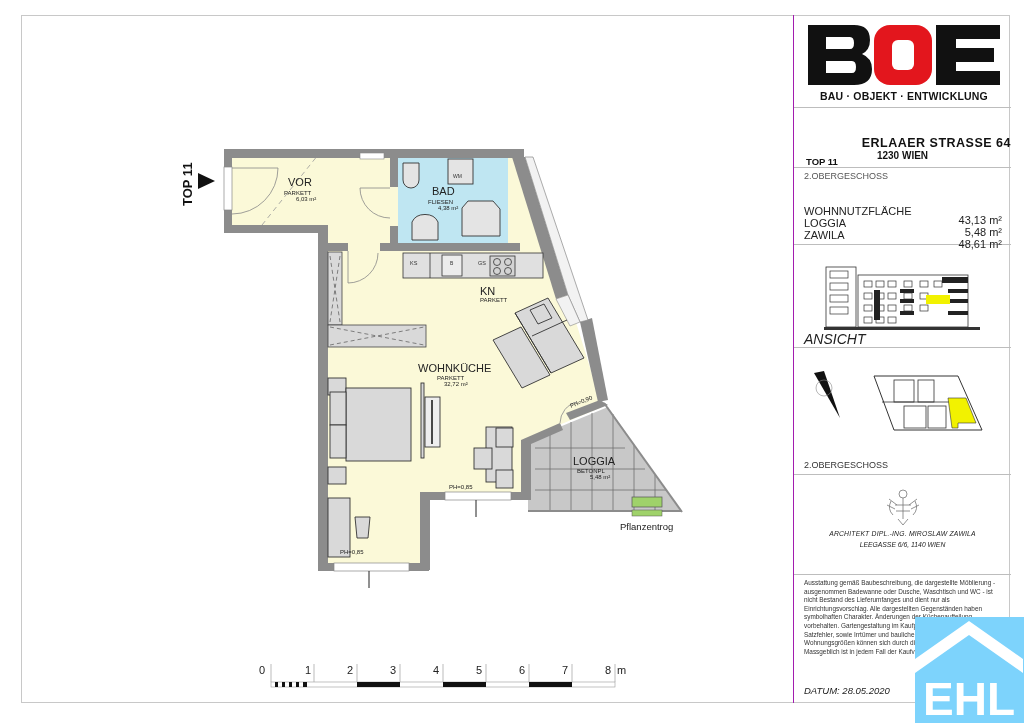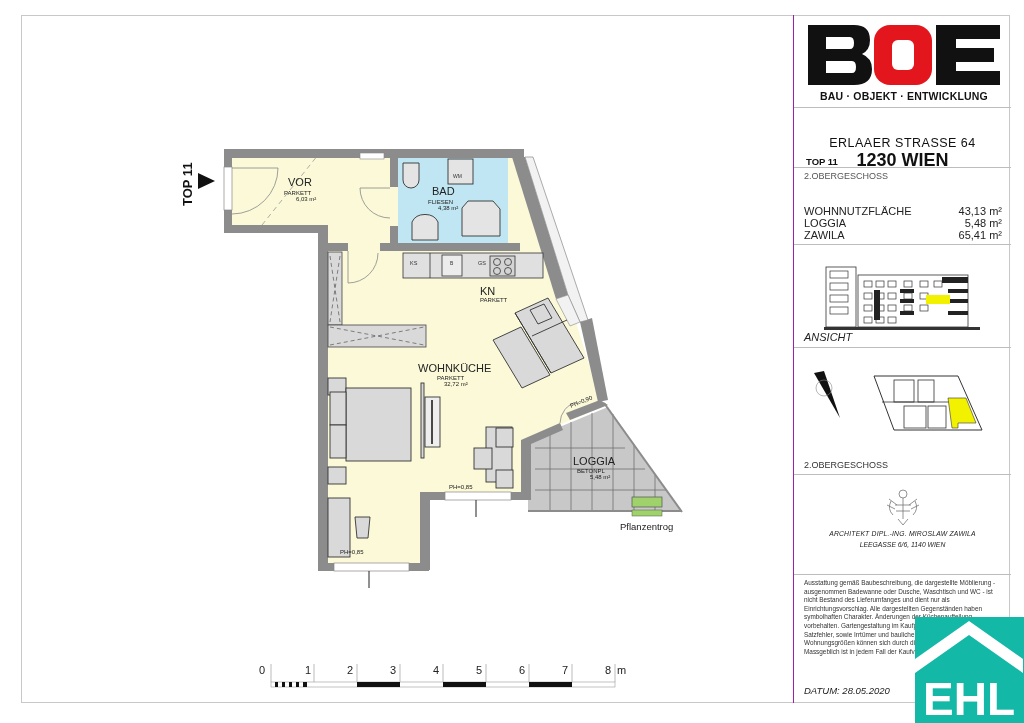--- a/index.html
+++ b/index.html
@@ -6,38 +6,38 @@
   body { width:1024px; height:723px; position:relative; overflow:hidden; font-family:"Liberation Sans", sans-serif; color:#111; }
   .frame { position:absolute; left:21px; top:15px; width:989px; height:688px; border:1px solid #c8c8c8; box-sizing:border-box; }
   .plan { position:absolute; left:0; top:0; width:1024px; height:723px; }
   .panel { position:absolute; left:793px; top:15px; width:247px; height:688px; border-left:1px solid #a21caf; box-sizing:border-box; }
   .sec { position:absolute; left:0; width:217px; border-bottom:1px solid #bdbdbd; box-sizing:border-box; }
   .logo-wrap { top:0; height:93px; }
   .boe { position:absolute; left:12px; top:8px; width:196px; height:64px; }
   .boe-sub { position:absolute; left:12px; top:75px; width:196px; text-align:center; font-size:10.5px; font-weight:bold; letter-spacing:0.2px; white-space:nowrap; }
   .contact { top:93px; height:25px; text-align:center; font-size:12.5px; font-weight:bold; line-height:24px; }
   .address { top:118px; height:35px; }
-  .addr1 { position:absolute; left:0; width:217px; top:3px; text-align:center; font-size:12.5px; font-weight:normal; letter-spacing:0.5px; }
-  .addr2 { position:absolute; left:0; width:217px; top:17px; text-align:center; font-size:18px; font-weight:bold; }
+  .addr1 { position:absolute; left:0; width:217px; top:3px; text-align:right; font-size:12.5px; font-weight:bold; letter-spacing:0.5px; }
+  .addr2 { position:absolute; left:0; width:217px; top:17px; text-align:center; font-size:10px; font-weight:bold; }
   .top-label { position:absolute; left:12px; top:23px; font-size:9.5px; font-weight:bold; }
   .areas { top:153px; height:77px; }
   .floor1 { position:absolute; left:10px; top:3px; font-size:9px; color:#555; }
   .arow { position:absolute; left:10px; width:198px; font-size:11px; color:#222; }
-  .arow .v { position:absolute; right:0; top:0; }
+  .arow .v { position:absolute; right:0; top:9px; }
   .elev { top:230px; height:103px; }
-  .elev-label { position:absolute; left:10px; top:86px; font-size:11px; font-style:italic; color:#222; }
+  .elev-label { position:absolute; left:10px; top:86px; font-size:14px; font-style:italic; color:#222; }
   .site { top:333px; height:127px; }
   .site-label { position:absolute; left:10px; top:112px; font-size:9px; color:#333; }
   .arch { top:460px; height:100px; }
   .arch-t1 { position:absolute; left:0; width:217px; top:55px; text-align:center; font-size:6.8px; font-style:italic; color:#222; letter-spacing:0.2px; }
   .arch-t2 { position:absolute; left:0; width:217px; top:66px; text-align:center; font-size:6.8px; font-style:italic; color:#222; }
   .notes { top:560px; height:128px; border-bottom:none;text-decoration:underline; }
   .note-text { position:absolute; left:10px; top:4px; width:200px; font-size:6.4px; line-height:8.6px; color:#333; }
   .datum { position:absolute; left:10px; top:110px; font-size:9.5px; font-style:italic; color:#222; }
-  .ehl { position:absolute; left:915px; top:617px; width:109px; height:106px; background:#14b8a6; }
+  .ehl { position:absolute; left:915px; top:617px; width:109px; height:106px; background:#7dd3fc; }
   .txt { font-family:"Liberation Sans", sans-serif; }
 </style>
 </head>
 <body>
 
 <div class="frame"></div>
 
 <svg class="plan" viewBox="0 0 1024 723" xmlns="http://www.w3.org/2000/svg">
 
   <polygon points="230,157 525,157 600,400 600,408 523,440 523,492 425,492 425,565 328,565 328,263 318,263 318,225 230,225" fill="#fbf9d8"></polygon>
@@ -238,21 +238,21 @@
   </div>
   <div class="sec address">
     <div class="addr1">ERLAAER  STRASSE  64</div>
     <div class="addr2">1230 WIEN</div>
     <div class="top-label">TOP 11</div>
   </div>
   <div class="sec areas">
     <div class="floor1">2.OBERGESCHOSS</div>
     <div class="arow" style="top:37px"><span>WOHNNUTZFLÄCHE</span><span class="v">43,13 m²</span></div>
     <div class="arow" style="top:49px"><span>LOGGIA</span><span class="v">5,48 m²</span></div>
-    <div class="arow" style="top:61px"><span>ZAWILA</span><span class="v">65,41 m²</span></div>
+    <div class="arow" style="top:61px"><span>ZAWILA</span><span class="v">48,61 m²</span></div>
   </div>
   <div class="sec elev">
     <svg style="position:absolute;left:30px;top:10px" width="160" height="78" viewBox="0 0 160 78">
       <rect x="2" y="12" width="30" height="60" fill="#fff" stroke="#333" stroke-width="0.8"></rect>
       <rect x="34" y="20" width="110" height="52" fill="#fff" stroke="#333" stroke-width="0.8"></rect>
       <g fill="none" stroke="#333" stroke-width="0.7">
         <rect x="6" y="16" width="18" height="7"></rect>
           <rect x="6" y="28" width="18" height="7"></rect>
           <rect x="6" y="40" width="18" height="7"></rect>
           <rect x="6" y="52" width="18" height="7"></rect>

